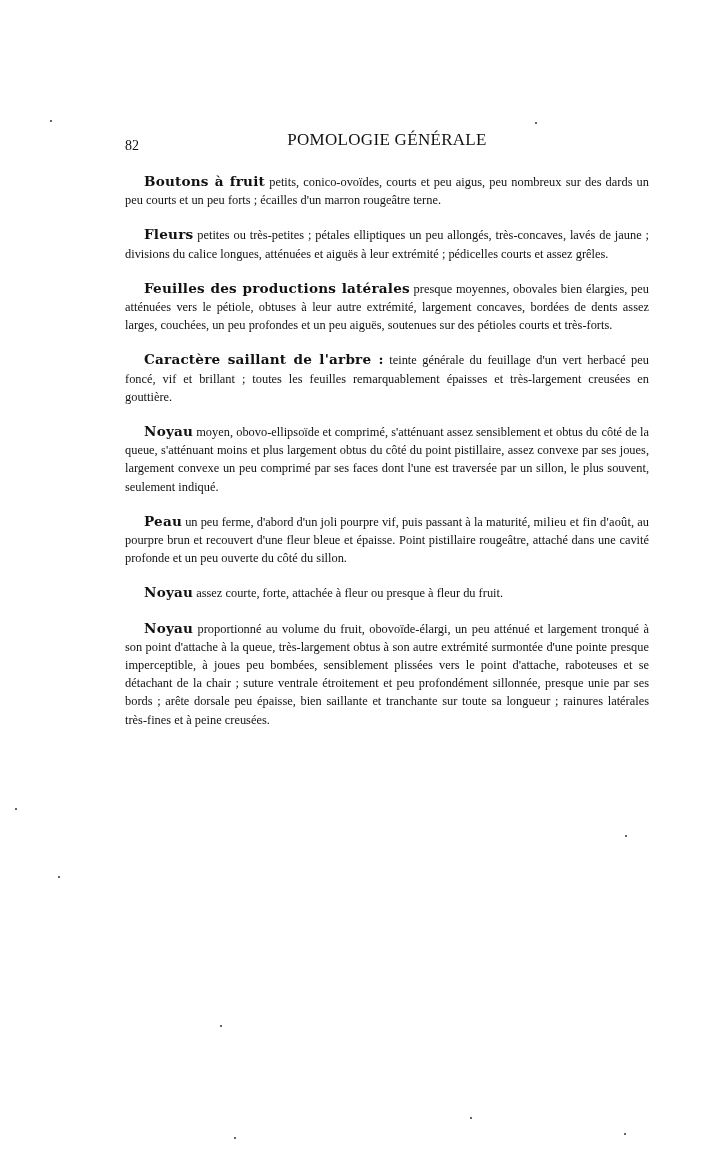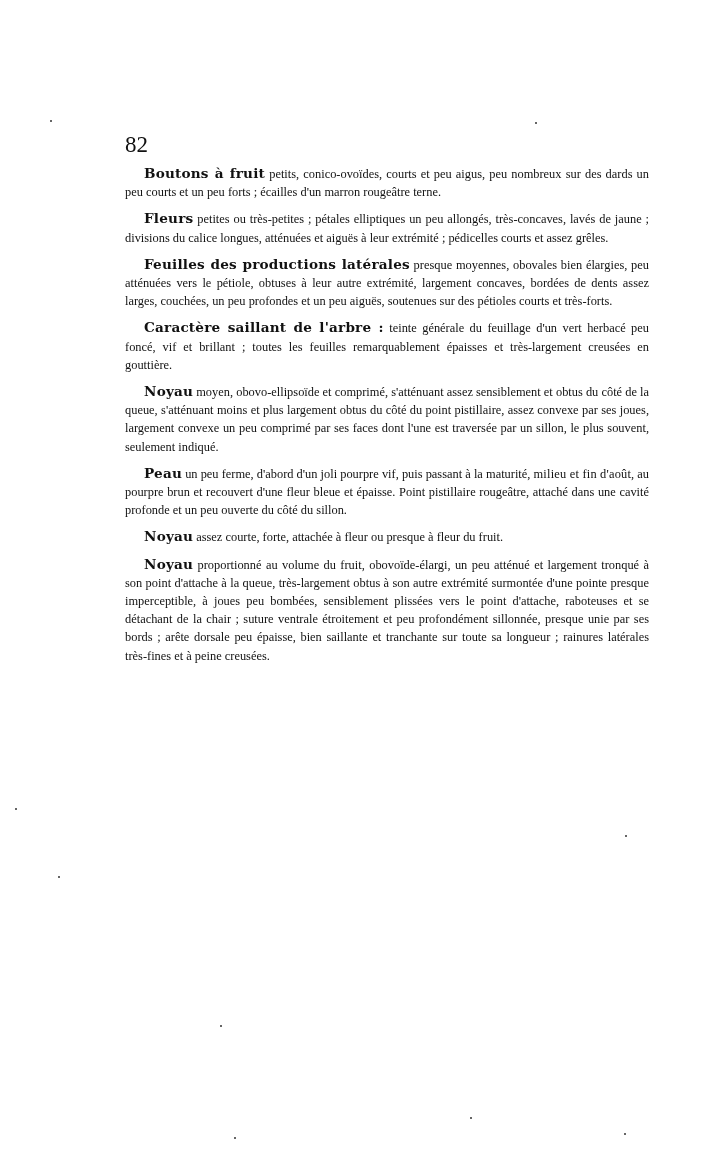--- a/index.html
+++ b/index.html
@@ -22,38 +22,38 @@
       width: 524px;
     }
     .running-head {
       position: relative;
       height: 26px;
       margin-bottom: 6px;
     }
     .page-number {
       position: absolute;
       left: 0;
-      top: 2px;
-      font-size: 23px;
+      top: 8px;
+      font-size: 14px;
     }
     .running-title {
       position: absolute;
       left: 0;
       right: 0;
       top: 0;
       text-align: center;
       font-size: 17px;
       letter-spacing: 0.3px;
     }
     .para {
       font-size: 12.4px;
       line-height: 18.2px;
       text-align: justify;
       text-indent: 19px;
-      margin: 8px 0 6px 0;
+      margin: 16px 0 6px 0;
       hyphens: manual;
     }
     .head {
       font-family: "DejaVu Serif", "Liberation Serif", serif;
       font-weight: bold;
       font-size: 13.6px;
       letter-spacing: 0.2px;
     }
     .inline-bold {
       font-weight: normal;
@@ -66,20 +66,21 @@
       background: #333;
       border-radius: 1px;
     }
   </style>
 </head>
 <body>
 
 <div class="page">
   <div class="running-head">
     <span class="page-number">82</span>
+    <span class="running-title">POMOLOGIE GÉNÉRALE</span>
   </div>
 
   <p class="para"><span class="head">Boutons à fruit</span><span> petits, conico-ovoïdes, courts et peu aigus, peu nombreux sur des dards un peu courts et un peu forts ; écailles d'un marron rougeâtre terne.</span></p>
 
   <p class="para"><span class="head">Fleurs</span><span> petites ou très-petites ; pétales elliptiques un peu allongés, très-concaves, lavés de jaune ; divisions du calice longues, atténuées et aiguës à leur extrémité ; pédicelles courts et assez grêles.</span></p>
 
   <p class="para"><span class="head">Feuilles des productions latérales</span><span> presque moyennes, obovales bien élargies, peu atténuées vers le pétiole, obtuses à leur autre extrémité, largement concaves, bordées de dents assez larges, couchées, un peu profondes et un peu aiguës, soutenues sur des pétioles courts et très-forts.</span></p>
 
   <p class="para"><span class="head">Caractère saillant de l'arbre :</span><span> teinte générale du feuillage d'un vert herbacé peu foncé, vif et brillant ; toutes les feuilles remarquablement épaisses et très-largement creusées en gouttière.</span></p>
 

